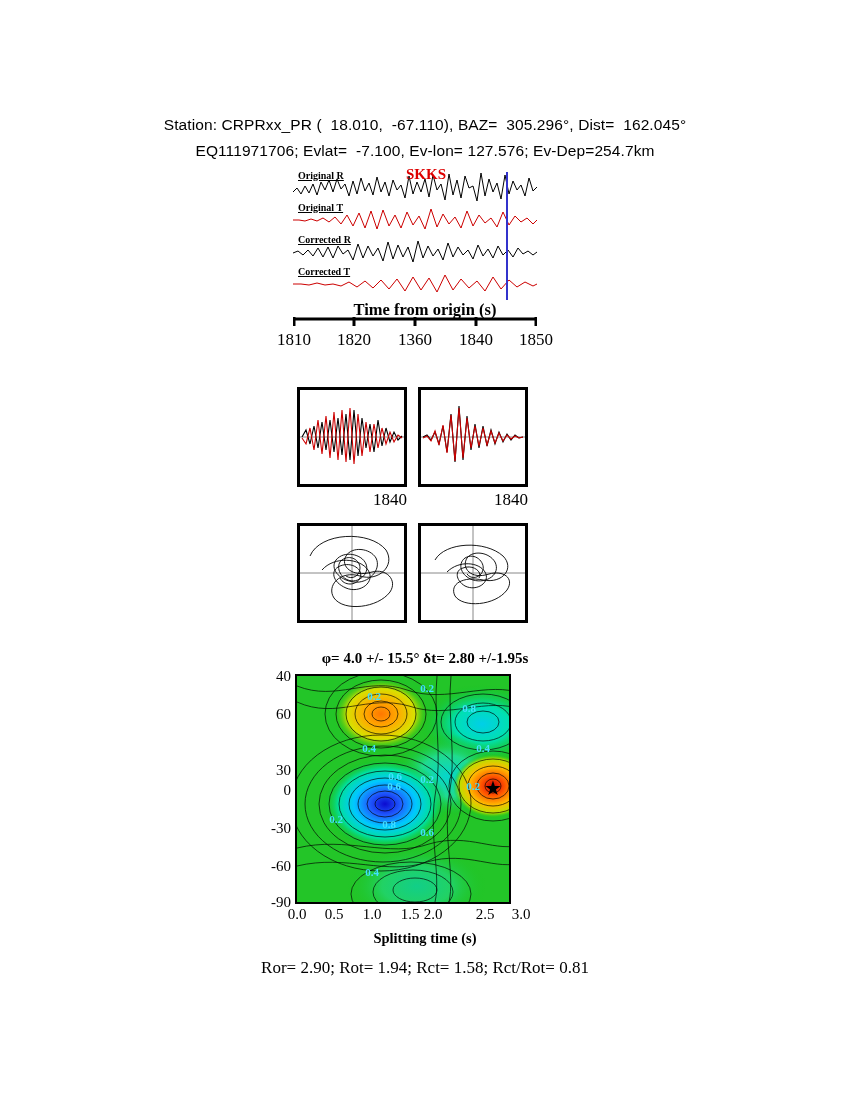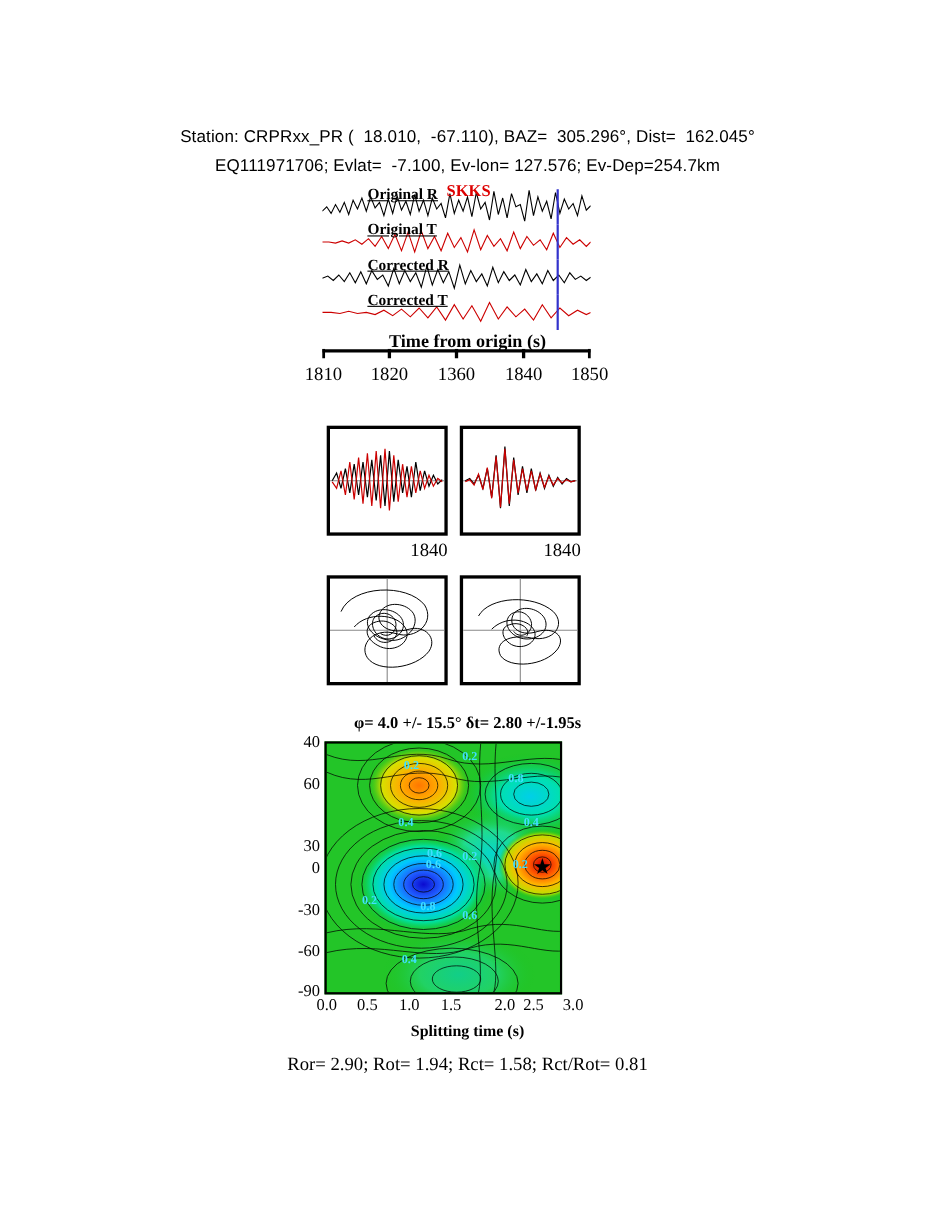--- a/index.html
+++ b/index.html
@@ -42,25 +42,24 @@
   .wave-row {
     position: absolute;
     left: 0;
     width: 244px; height: 35px;
   }
   .wave-label {
     position: absolute;
     left: 5px; top: 0px;
     font-family: "Liberation Serif", serif;
     font-weight: bold;
-    font-size: 14px;
+    font-size: 10px;
     text-decoration: underline;
     white-space: nowrap;
     z-index: 5;
-    margin-left: 36px;
   }
   .wave-svg { position: absolute; left: 0; top: 0; }
 
   .skks-label {
     position: absolute;
     left: 406px; top: 166px;
     color: #dd0000;
     font-family: "Liberation Serif", serif;
     font-weight: bold;
     font-size: 15px;
@@ -419,21 +418,21 @@
     <div class="clabel" style="left:75px;  top:196px;">0.4</div>
 
     <div class="star" style="left:196px; top:112px;">★</div>
   </div>
 
   <div class="xticks-holder">
     <div class="xtick" style="left:2px;">0.0</div>
     <div class="xtick" style="left:39px;">0.5</div>
     <div class="xtick" style="left:77px;">1.0</div>
     <div class="xtick" style="left:115px;">1.5</div>
-    <div class="xtick" style="left:164px;">2.0</div>
+    <div class="xtick" style="left:138px;">2.0</div>
     <div class="xtick" style="left:190px;">2.5</div>
     <div class="xtick" style="left:226px;text-align:center;">3.0</div>
   </div>
 
   <div class="xlab">Splitting time (s)</div>
 
   <div class="footer">Ror= 2.90; Rot= 1.94; Rct= 1.58; Rct/Rot= 0.81</div>
 
 </div>
 

